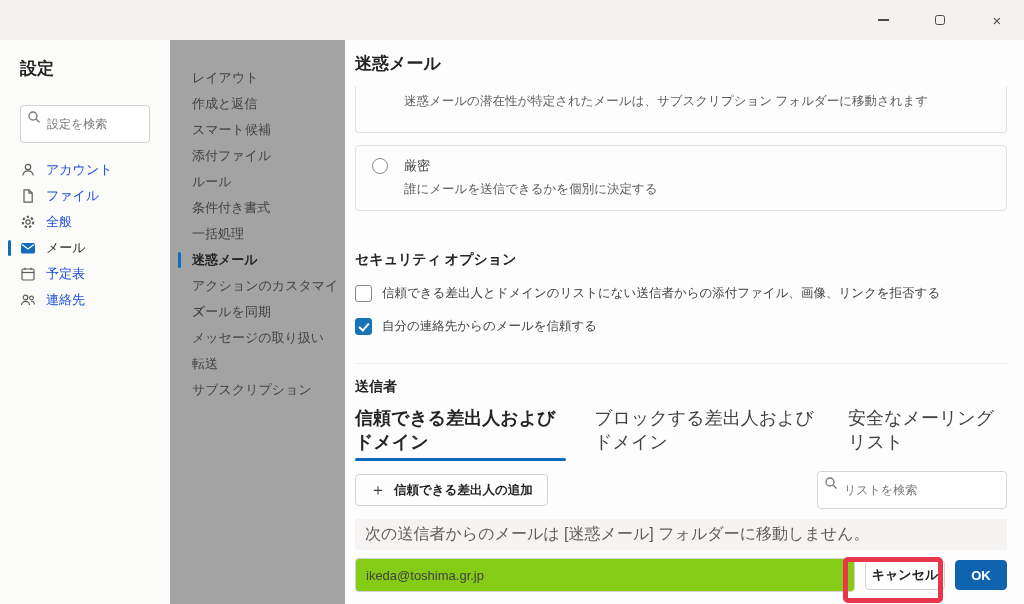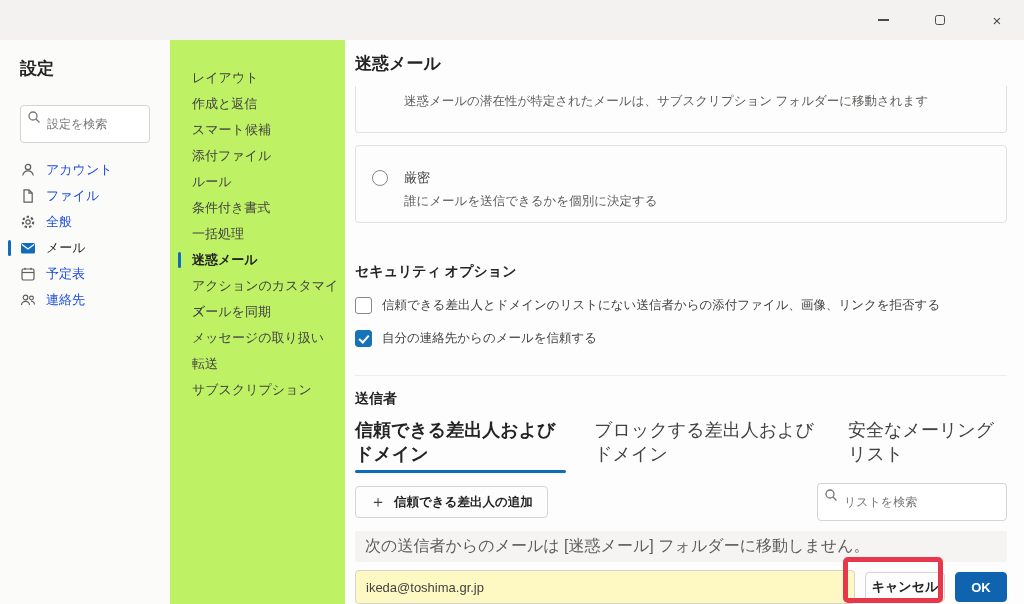--- a/index.html
+++ b/index.html
@@ -11,21 +11,21 @@
   .titlebar { height:40px; background:#f3f2f0; display:flex; justify-content:flex-end; align-items:center; }
   .win-controls { display:flex; align-items:center; gap:27px; padding-right:12px; }
   .win-btn { width:30px; height:30px; display:flex; align-items:center; justify-content:center; color:#4a4a4a; cursor:pointer; }
   .min-glyph { width:11px; height:1.5px; background:#4a4a4a; display:block; }
   .max-glyph { width:10px; height:10px; border:1.3px solid #4a4a4a; border-radius:2.5px; display:block; }
   .close-glyph { font-size:15px; line-height:1; }
 
   
   .panel { display:flex; height:564px; }
   .sidebar { width:170px; padding:17px 0 0 20px; background:#fbfbfa; flex-shrink:0; }
-  .subnav  { width:175px; padding:25px 0 0 0; background:#bef264; flex-shrink:0; }
+  .subnav  { width:175px; padding:25px 0 0 0; background:#a3a3a3; flex-shrink:0; }
   .main    { flex:1; background:#fdfdfd; padding:12px 17px 0 10px; min-width:0; }
 
   .settings-title { font-size:17px; font-weight:bold; line-height:24px; }
   .side-search { margin:24px 20px 14px 0; position:relative; }
   .side-search input, .list-search input { width:100%; height:38px; border:1px solid #d6d4d2; border-radius:4px; background:#fff; font-size:12px; padding:0 8px 0 26px; color:#424242; outline:none; font-family:inherit; }
   input::placeholder { color:#767676; }
   .search-glyph { position:absolute; left:7px; top:5px; width:14px; height:14px; }
 
   .nav-item { position:relative; height:26px; display:flex; align-items:center; gap:10px; font-size:13px; color:#1d4ed8; cursor:pointer; }
   .nav-item .sel-bar { display:none; }
@@ -34,21 +34,21 @@
   .nav-icon { width:16px; height:16px; flex-shrink:0; display:flex; align-items:center; justify-content:center; }
 
   .subnav-item { position:relative; height:26px; line-height:26px; padding-left:22px; font-size:13px; color:#424242; cursor:pointer; }
   .subnav-item.selected { font-weight:bold; color:#242424; }
   .subnav-item .sel-bar { display:none; }
   .subnav-item.selected .sel-bar { display:block; position:absolute; left:8px; top:5px; width:3px; height:16px; border-radius:2px; background:#0f6cbd; }
 
   
   .page-title { font-size:17px; font-weight:bold; line-height:24px; margin-bottom:10px; }
 
-  .option-card { border:1px solid #e3e1df; border-radius:4px; background:#fdfdfd; padding:22px 16px 12px; }
+  .option-card { border:1px solid #e3e1df; border-radius:4px; background:#fdfdfd; padding:10px 16px 12px; }
   .option-card.clipped { height:47px; overflow:hidden; border-top:none; border-radius:0 0 4px 4px; padding:0 16px; }
   .option-card.clipped .clip-inner { margin-top:-18px; }
   .radio-row { display:flex; align-items:center; gap:16px; height:20px; }
   .radio { width:16px; height:16px; border:1px solid #8a8886; border-radius:50%; background:#fff; flex-shrink:0; }
   .option-label { font-size:13px; color:#424242; }
   .option-desc { font-size:12.5px; color:#5f5d5b; margin:5px 0 0 32px; line-height:17px; }
   .card-gap { height:12px; }
 
   .section-heading { font-size:14px; font-weight:bold; color:#242424; }
   .sec-security { margin-top:40px; }
@@ -68,21 +68,21 @@
   .tab.active::after { content:""; position:absolute; left:0; right:0; bottom:0; height:3px; border-radius:2px; background:#0f6cbd; }
 
   .list-toolbar { display:flex; justify-content:space-between; align-items:center; margin-top:10px; }
   .add-btn { display:flex; align-items:center; gap:8px; height:32px; padding:0 14px; background:#fdfdfd; border:1px solid #d6d4d2; border-radius:4px; font-size:12.5px; font-weight:bold; color:#242424; cursor:pointer; font-family:inherit; }
   .plus { font-size:16px; font-weight:normal; color:#424242; }
   .list-search { position:relative; width:190px; }
 
   .info-bar { margin-top:10px; background:#f5f4f3; border-radius:2px; padding:5px 10px; font-size:16px; color:#5f5d5b; }
 
   .entry-row { display:flex; align-items:center; gap:10px; margin-top:8px; }
-  .entry-input { flex:1; height:22px; border:1px solid #d6d4d2; border-radius:4px; padding:16px 10px; font-size:13px; color:#424242; background:#fef9c3; outline:none; font-family:inherit; }
+  .entry-input { flex:1; height:22px; border:1px solid #d6d4d2; border-radius:4px; padding:16px 10px; font-size:13px; color:#424242; background:#84cc16; outline:none; font-family:inherit; }
   .btn { height:30px; border-radius:4px; font-size:13px; font-weight:bold; cursor:pointer; font-family:inherit; }
   .btn-cancel { width:80px; background:#fdfdfd; border:1px solid #d6d4d2; color:#242424; }
   .btn-ok { width:52px; background:#1064af; border:1px solid #1064af; color:#fff; }
 
   .footer-divider { height:1px; background:#e6e4e2; margin-top:16px; }
   .footer { display:flex; justify-content:flex-end; gap:14px; padding-top:11px; }
   .btn-save { width:78px; background:#f3f2f1; border:1px solid #f3f2f1; color:#bdbbb9; cursor:default; }
   .btn-discard { width:60px; background:#fdfdfd; border:1px solid #d6d4d2; color:#242424; }
 
   .annotation-rect { position:absolute; left:843px; top:557px; width:100px; height:46px; border:5px solid #e8374a; border-radius:5px; pointer-events:none; z-index:10; }

